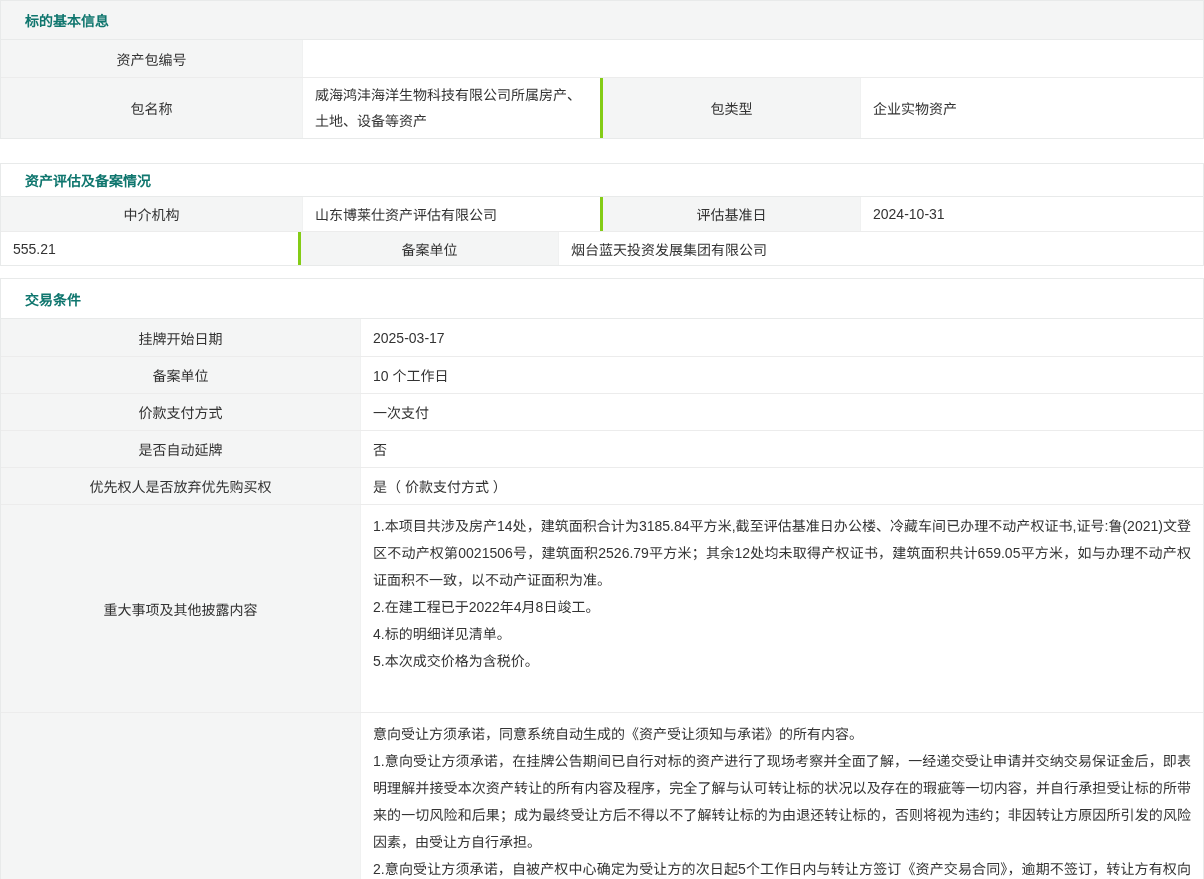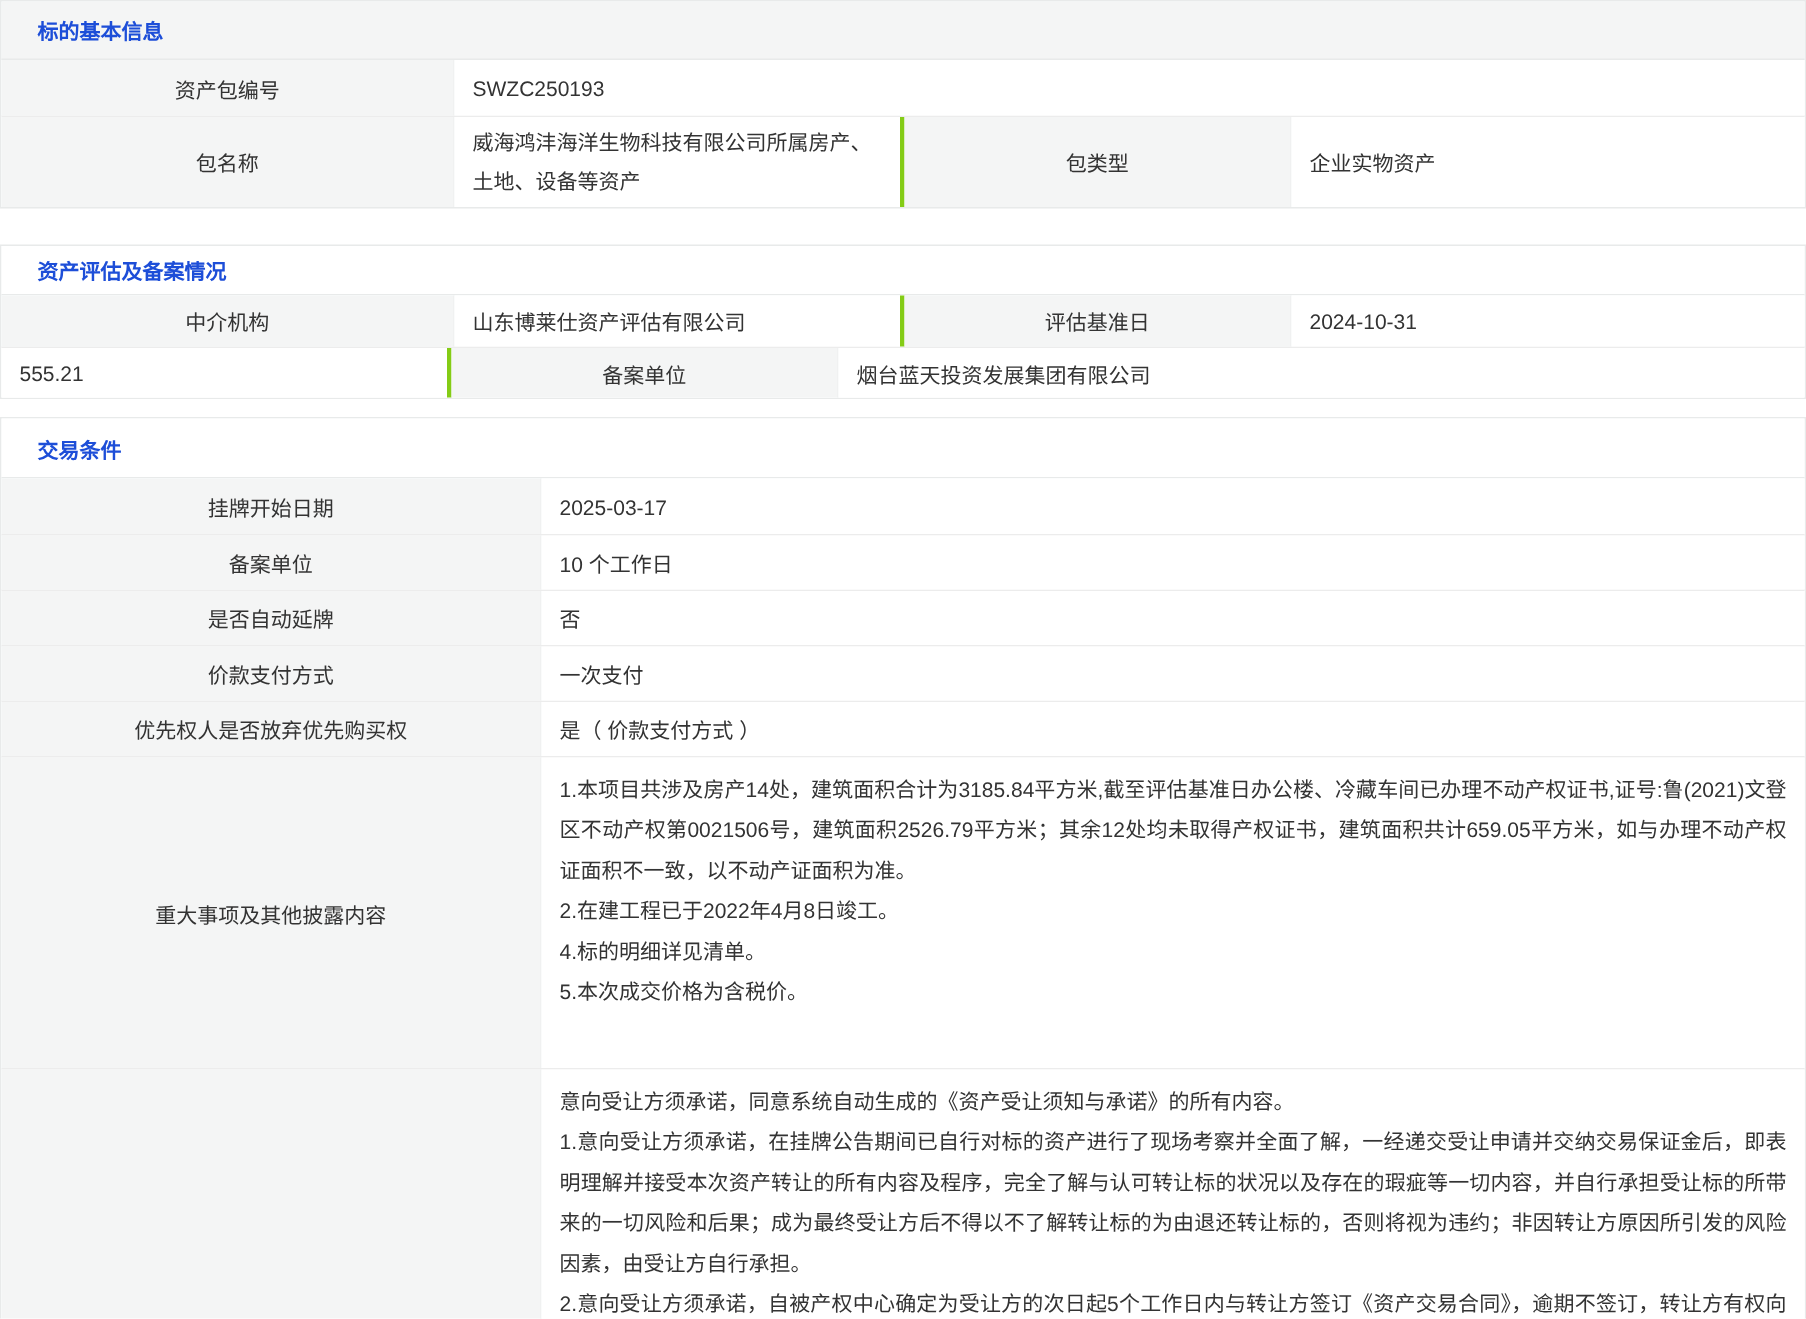--- a/index.html
+++ b/index.html
@@ -10,21 +10,21 @@
     font-size: 14px; color: #333333;
   }
   .page { width: 1204px; }
 
   .section { border: 1px solid #e8eaea; background: #ffffff; }
   .section + .section { margin-top: 24px; }
   .section.s3 { margin-top: 12px; }
 
   .sec-header {
     display: flex; align-items: center;
-    padding: 0 24px; font-weight: bold; color: #1d4ed8;
+    padding: 0 24px; font-weight: bold; color: #0f766e;
     background: #ffffff; border-bottom: 1px solid #e8eaea;
   }
   .s1 .sec-header { height: 39px; background: #f4f5f5; }
   .s2 .sec-header { height: 33px; }
   .s3 .sec-header { height: 40px; }
 
   .row { display: flex; align-items: stretch; background: #ffffff; }
   .row + .row { border-top: 1px solid #ececec; }
 
   .cell-label {
@@ -60,21 +60,20 @@
 </style>
 </head>
 <body>
 
 <div class="page">
 
   <div class="section s1">
     <div class="sec-header">标的基本信息</div>
     <div class="row r1">
       <div class="cell-label c1">资产包编号</div>
-      <div class="cell-value c4">SWZC250193</div>
     </div>
     <div class="row r2">
       <div class="cell-label c1">包名称</div>
       <div class="cell-value c2 wrap2">威海鸿沣海洋生物科技有限公司所属房产、土地、设备等资产</div>
       <div class="cell-label c3">包类型</div>
       <div class="cell-value c4">企业实物资产</div>
     </div>
   </div>
 
   <div class="section s2">
@@ -97,26 +96,26 @@
 
     <div class="row">
       <div class="cell-label c1">挂牌开始日期</div>
       <div class="cell-value c4">2025-03-17</div>
     </div>
     <div class="row">
       <div class="cell-label c1">备案单位</div>
       <div class="cell-value c4">10 个工作日</div>
     </div>
     <div class="row">
+      <div class="cell-label c1">价款支付方式</div>
+      <div class="cell-value c4">一次支付</div>
+    </div>
+    <div class="row">
       <div class="cell-label c1">是否自动延牌</div>
       <div class="cell-value c4">否</div>
-    </div>
-    <div class="row">
-      <div class="cell-label c1">价款支付方式</div>
-      <div class="cell-value c4">一次支付</div>
     </div>
     <div class="row">
       <div class="cell-label c1">优先权人是否放弃优先购买权</div>
       <div class="cell-value c4">是（ 价款支付方式 ）</div>
     </div>
 
     <div class="row big">
       <div class="cell-label c1">重大事项及其他披露内容</div>
       <div class="cell-value c4 longtext">
         <p>1.本项目共涉及房产14处，建筑面积合计为3185.84平方米,截至评估基准日办公楼、冷藏车间已办理不动产权证书,证号:鲁(2021)文登区不动产权第0021506号，建筑面积2526.79平方米；其余12处均未取得产权证书，建筑面积共计659.05平方米，如与办理不动产权证面积不一致，以不动产证面积为准。</p>

